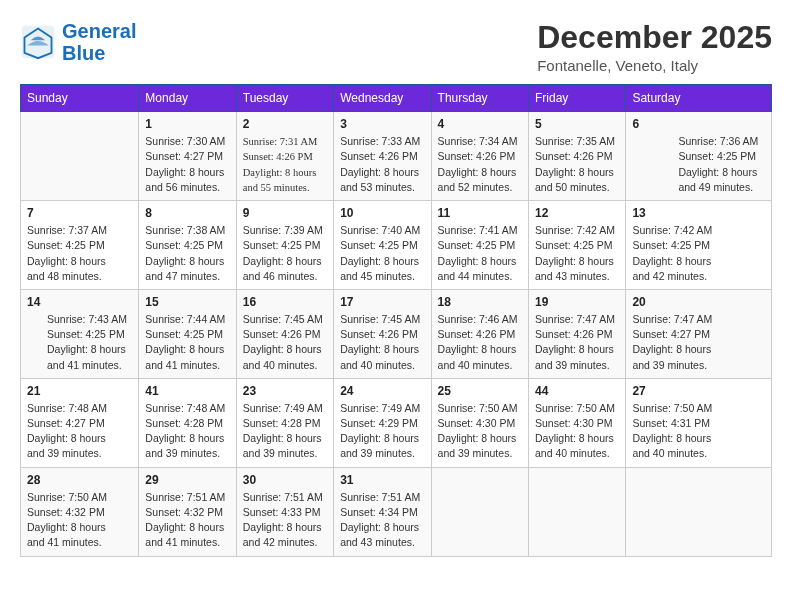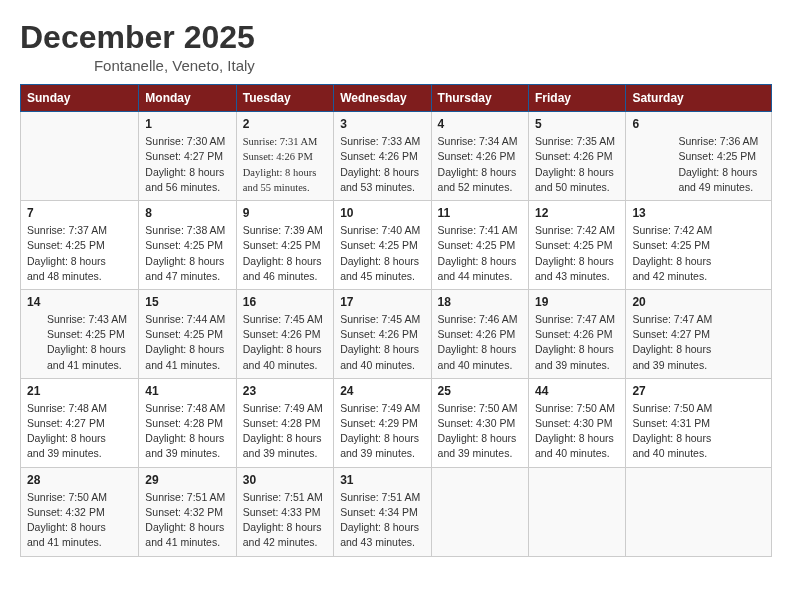--- a/index.html
+++ b/index.html
@@ -28,45 +28,44 @@
       line-height: 1.1;
     }
     .logo-text span {
       color: #1a6fba;
     }
     .logo-icon {
       width: 36px;
       height: 36px;
     }
     .title-block {
-      text-align: right;
     }
     .month-title {
       font-size: 32px;
       font-weight: bold;
       color: #333;
       line-height: 1.1;
     }
     .subtitle {
       font-size: 15px;
       color: #555;
       margin-top: 2px;
     }
     table {
       width: 100%;
       border-collapse: collapse;
       font-size: 11px;
     }
     thead tr th {
-      background-color: #7f1d1d;
+      background-color: #6d28d9;
       color: #fff;
       padding: 6px 6px;
       text-align: left;
       font-size: 12px;
-      font-weight: bold;
+      font-weight: normal;
       border: 1px solid #1a5a9a;
     }
     tbody tr td {
       border: 1px solid #ccc;
       vertical-align: top;
       padding: 5px 6px;
       min-height: 80px;
       background: #fff;
     }
     tbody tr:nth-child(odd) td {
@@ -84,20 +83,32 @@
       line-height: 1.45;
     }
     td.empty {
       background: #f9f9f9;
     }
   </style>
 </head>
 <body>
 
 <div class="header">
+  <div class="logo">
+    <svg class="logo-icon" viewBox="0 0 40 40" xmlns="http://www.w3.org/2000/svg">
+      <rect x="2" y="2" width="36" height="36" rx="4" fill="#1a6fba" opacity="0.1"></rect>
+      <polygon points="20,5 35,15 35,32 20,38 5,32 5,15" fill="none" stroke="#1a6fba" stroke-width="2"></polygon>
+      <path d="M12,18 Q20,10 28,18" fill="#1a6fba" opacity="0.7"></path>
+      <path d="M8,24 Q20,14 32,24" fill="#1a6fba" opacity="0.5"></path>
+    </svg>
+    <div class="logo-text">
+      <div><span>General</span></div>
+      <div><span style="color:#1a6fba">Blue</span></div>
+    </div>
+  </div>
   <div class="title-block">
     <div class="month-title">December 2025</div>
     <div class="subtitle">Fontanelle, Veneto, Italy</div>
   </div>
 </div>
 
 <table>
   <thead>
     <tr>
     <th>Sunday</th>

